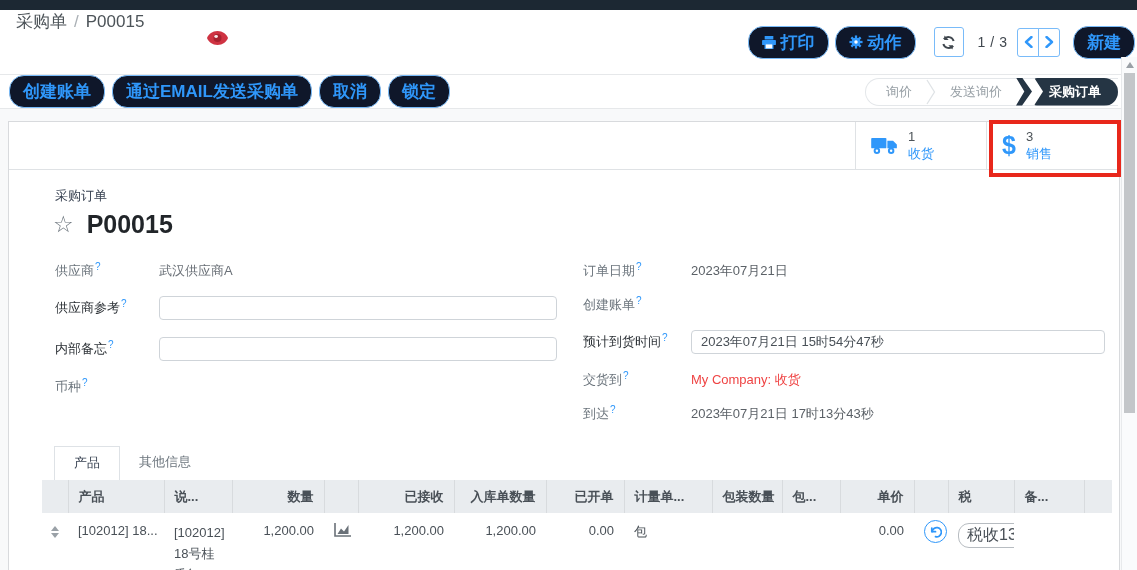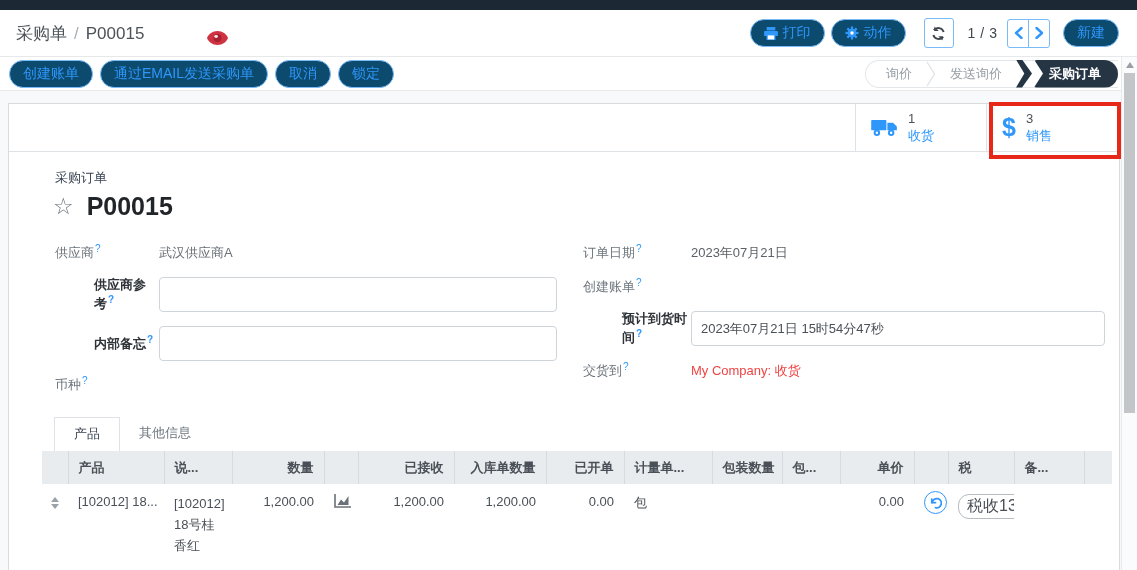--- a/index.html
+++ b/index.html
@@ -6,27 +6,27 @@
     --accent-blue:#2f97fa; --accent-border:#79bbf9; --navbar-dark:#1c2833;
     --navy:#253544; --red-highlight:#e8271b; --eye-red:#cf3342;
     --page-bg:#f8f9fa; --sheet-border:#d8dadd; --divider:#e6e8ea;
     --header-bg:#e9ecef; --text-dark:#495057; --text-muted:#6c757d; --text-light:#98a0a6;
   }
   *{box-sizing:border-box; margin:0; padding:0;}
   html,body{width:1137px;height:570px;overflow:hidden;}
   body{font-family:"Liberation Sans","DejaVu Sans",sans-serif;font-size:13px;color:var(--text-dark);background:var(--page-bg);position:relative;}
 
   .navbar-strip{height:10px;background:var(--navbar-dark);}
-  .breadcrumb-row{height:47px;background:#fff;border-bottom:1px solid var(--divider);display:flex;align-items:center;padding:0 18px 0 16px;position:relative;}
+  .breadcrumb-row{height:65px;background:#fff;border-bottom:1px solid var(--divider);display:flex;padding:0 2px 0 16px;position:relative;}
   .breadcrumb{font-size:17px;color:#4c5358;display:flex;gap:7px;align-items:baseline;}
   .breadcrumb .sep{color:#aab0b5;}
   .eye{position:absolute;left:207px;top:21px;cursor:pointer;}
   .bc-spacer{flex:1;}
 
-  .pill{display:inline-flex;align-items:center;gap:5px;border:1px solid var(--accent-border);color:var(--accent-blue);background:#0c4a6e;border-radius:15px;padding:4px 13px;font-size:14px;cursor:pointer;white-space:nowrap;}
+  .pill{display:inline-flex;align-items:center;gap:5px;border:1px solid var(--accent-border);color:var(--accent-blue);background:#0f172a;border-radius:15px;padding:4px 13px;font-size:17px;cursor:pointer;white-space:nowrap;font-weight:bold;}
   .sq-btn{display:inline-flex;align-items:center;justify-content:center;border:1px solid var(--accent-border);background:#fff;cursor:pointer;}
   .refresh-btn{width:30px;height:30px;border-radius:3px;}
   .pager{display:flex;align-items:center;gap:5px;margin:0 10px 0 14px;color:#41484f;font-size:14px;}
   .nav-btns{display:flex;}
   .nav-btn{width:22px;height:29px;}
   .nav-btn.prev{border-radius:3px 0 0 3px;}
   .nav-btn.next{border-radius:0 3px 3px 0;margin-left:-1px;}
   .new-btn{margin-left:13px;}
   .hdr-controls{display:flex;align-items:center;}
   .hdr-controls .gap{width:18px;}
@@ -59,26 +59,26 @@
   .type-label{font-size:13px;color:#374151;margin-left:20px;}
   .title-row{display:flex;align-items:center;gap:13px;margin:5px 0 0 18px;}
   .star{font-size:23px;color:#6c757d;line-height:1;cursor:pointer;}
   .record-title{font-size:25px;font-weight:700;color:#212529;}
 
   .fields{display:grid;grid-template-columns:1fr 1.04fr;column-gap:26px;margin:21px 0 0 20px;}
   .frow{display:grid;align-items:center;min-height:21px;margin-bottom:13px;}
   .fleft .frow{grid-template-columns:104px 1fr;}
   .fright .frow{grid-template-columns:108px 1fr;}
   .flabel{color:var(--text-muted);}
-  .flabel.bold{color:#2e3338;font-weight:700;margin-left:39px;}
+  .flabel.bold{color:#2e3338;font-weight:400;}
   .help{color:var(--accent-blue);font-size:10px;vertical-align:super;margin-left:1px;cursor:pointer;}
   .fval{color:#5b6167;}
   .fval.soft{color:#ef4444;}
   .fval.mid{color:#6a7077;}
-  .finput{width:100%;height:35px;border:1px solid #cfd4d9;border-radius:4px;padding:0 9px;font-size:13px;color:var(--text-dark);font-family:inherit;background:#fff;}
+  .finput{width:100%;height:24px;border:1px solid #cfd4d9;border-radius:4px;padding:0 9px;font-size:13px;color:var(--text-dark);font-family:inherit;background:#fff;}
   .cb{width:14px;height:14px;accent-color:#fff;cursor:pointer;}
 
   .tabs{display:flex;margin:9px 0 0 19px;}
   .tab{padding:7px 19px 8px;font-size:13px;cursor:pointer;}
   .tab.active{border:1px solid #dee2e6;border-bottom:none;background:#fff;color:#374151;}
   .tab.inactive{color:var(--text-muted);}
 
   table{border-collapse:collapse;table-layout:fixed;width:100%;margin-left:7px;}
   thead th{background:var(--header-bg);height:33px;font-size:13px;font-weight:700;color:var(--text-dark);padding:0 10px;border-right:1px solid #d8dbde;white-space:nowrap;overflow:hidden;}
   thead th:last-child{border-right:none;}
@@ -273,20 +273,24 @@
           <div class="frow">
             <span class="flabel"><span>创建账单</span><sup class="help">?</sup></span>
           </div>
           <div class="frow" style="min-height:28px">
             <span class="flabel bold"><span>预计到货时间</span><sup class="help">?</sup></span>
             <input class="finput" value="2023年07月21日 15时54分47秒" style="">
           </div>
           <div class="frow">
             <span class="flabel"><span>交货到</span><sup class="help">?</sup></span>
             <span class="fval soft">My Company: 收货</span>
+          </div>
+          <div class="frow">
+            <span class="flabel"><span>到达</span><sup class="help">?</sup></span>
+            <span class="fval">2023年07月21日 17时13分43秒</span>
           </div>
         </div>
       </div>
 
       <div class="tabs">
         <div class="tab active">产品</div>
         <div class="tab inactive">其他信息</div>
       </div>
 
       <table>

